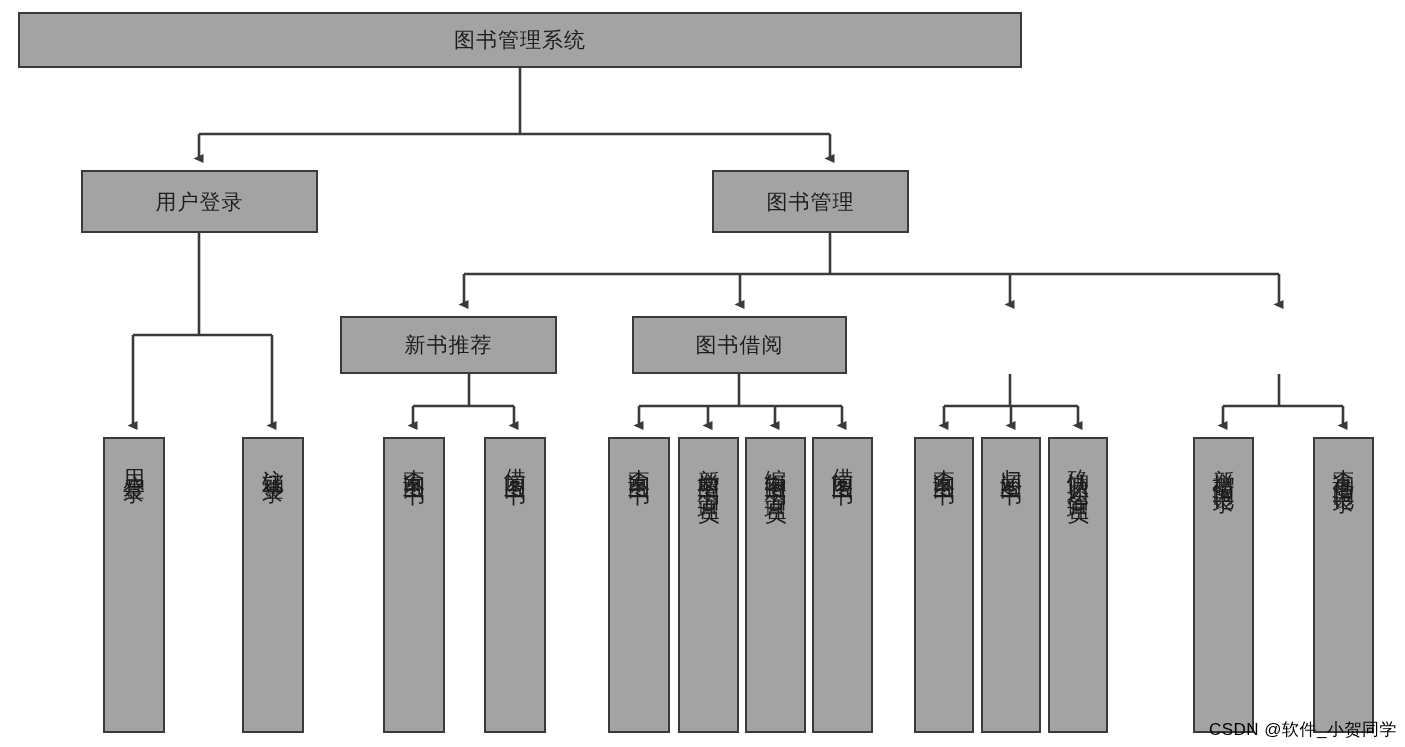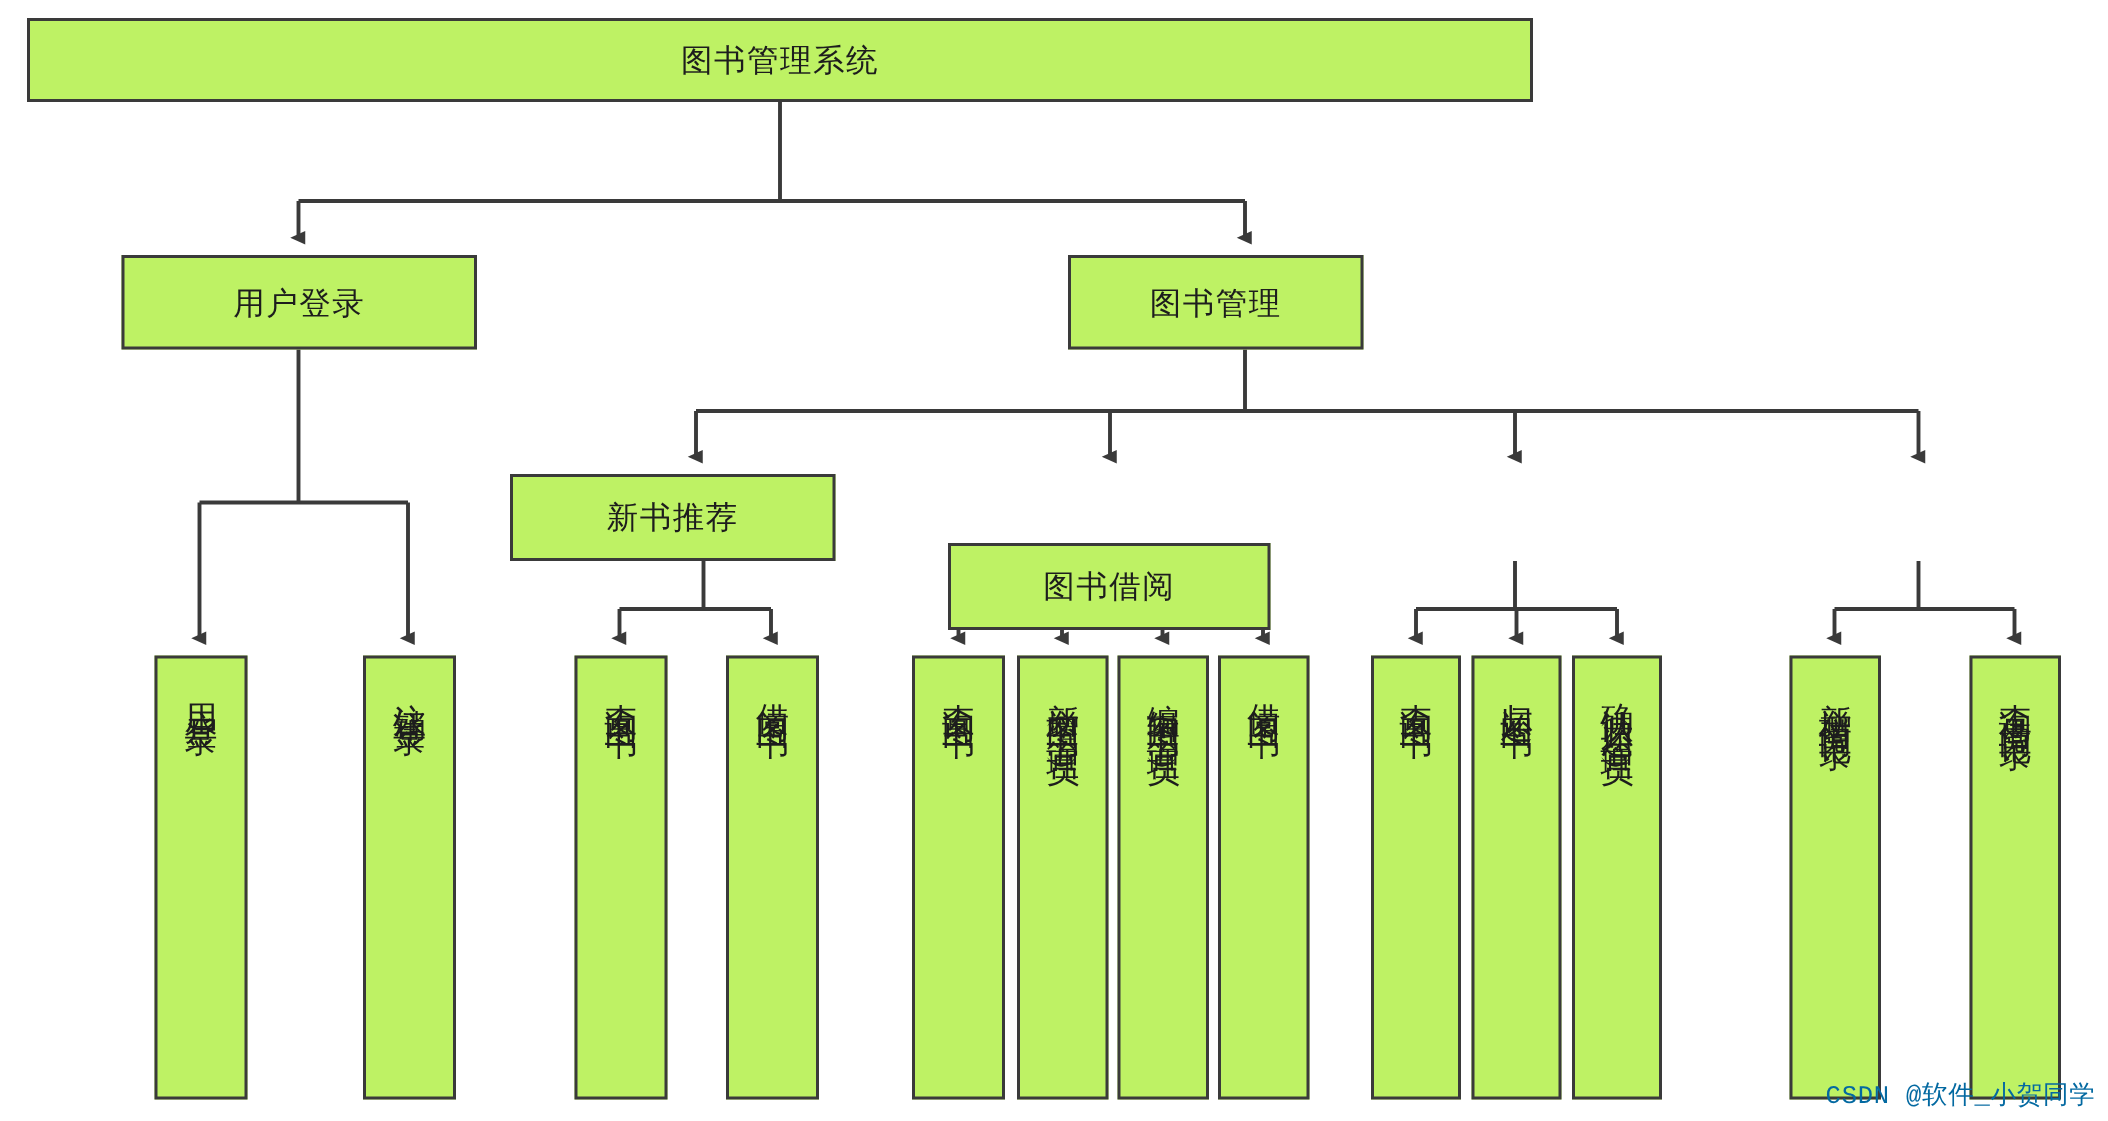--- a/index.html
+++ b/index.html
@@ -21,21 +21,21 @@
     position: absolute;
     left: 0;
     top: 0;
     width: 1405px;
     height: 747px;
     pointer-events: none;
   }
   .node {
     position: absolute;
     box-sizing: border-box;
-    background: #bef264;
+    background: #a3a3a3;
     border: 2px solid #3a3a3a;
     display: flex;
     align-items: center;
     justify-content: center;
     color: #1d1d1d;
   }
   .node.h {
     font-size: 21px;
     letter-spacing: 1px;
   }
@@ -53,24 +53,23 @@
     color: #1d1d1d;
   }
   .htext {
     white-space: nowrap;
   }
   #watermark {
     position: absolute;
     right: 8px;
     bottom: 6px;
     font-size: 17px;
-    color: #0369a1;
+    color: #000000;
     letter-spacing: 0.5px;
     white-space: nowrap;
-    font-family: Liberation Mono, monospace;
   }
 </style>
 </head>
 <body>
 
 <div id="canvas">
 
   <svg class="edges" viewBox="0 0 1405 747" xmlns="http://www.w3.org/2000/svg">
     <defs>
       <marker id="arrow" markerWidth="11" markerHeight="11" refX="4.5" refY="5" orient="auto" markerUnits="userSpaceOnUse">
@@ -128,21 +127,21 @@
   <div class="node h" style="left:81px; top:170px; width:237px; height:63px;">
     <span class="htext">用户登录</span>
   </div>
   <div class="node h" style="left:712px; top:170px; width:197px; height:63px;">
     <span class="htext">图书管理</span>
   </div>
 
   <div class="node h" style="left:340px; top:316px; width:217px; height:58px;">
     <span class="htext">新书推荐</span>
   </div>
-  <div class="node h" style="left:632px; top:316px; width:215px; height:58px;margin-top:46px;">
+  <div class="node h" style="left:632px; top:316px; width:215px; height:58px;">
     <span class="htext">图书借阅</span>
   </div>
 
   <div class="node v" style="left:103px; top:437px; width:62px; height:296px;">
     <span class="vtext">用户登录</span>
   </div>
   <div class="node v" style="left:242px; top:437px; width:62px; height:296px;">
     <span class="vtext">注销登录</span>
   </div>
 

